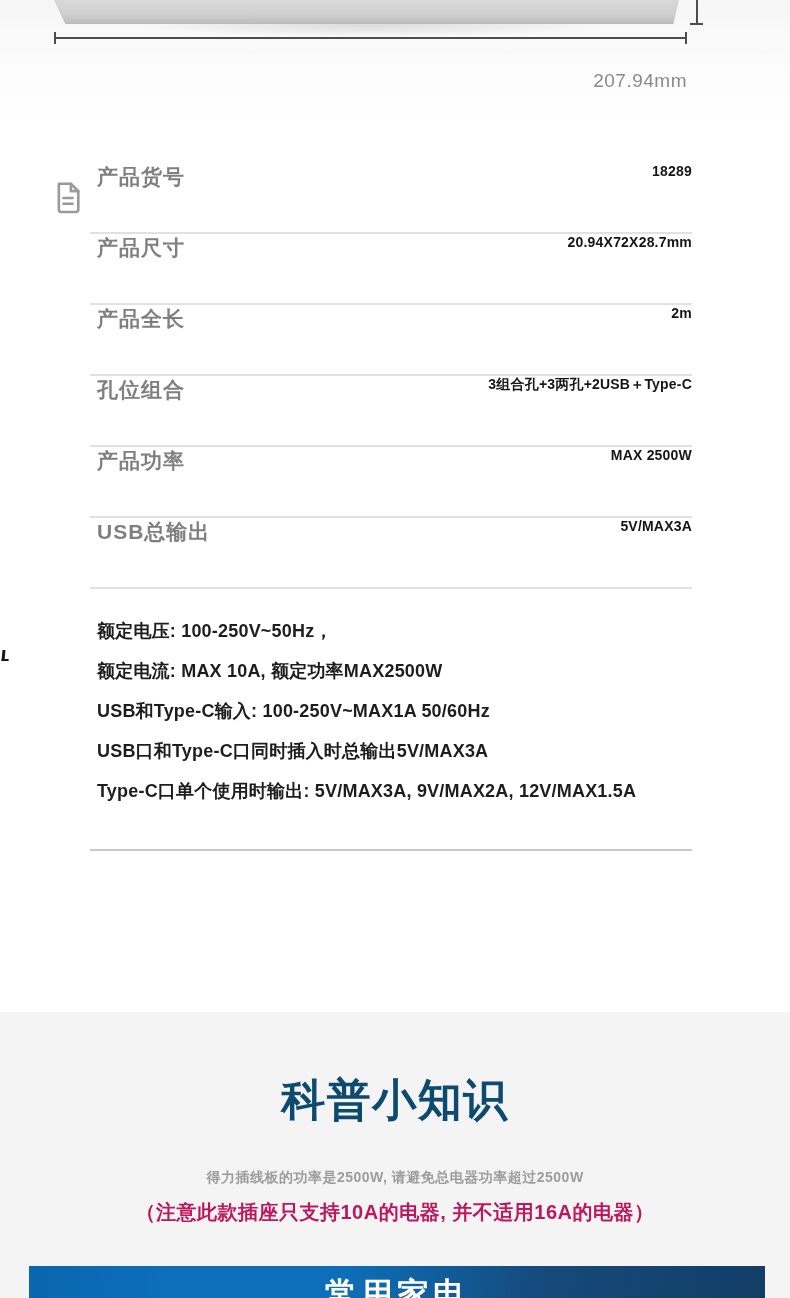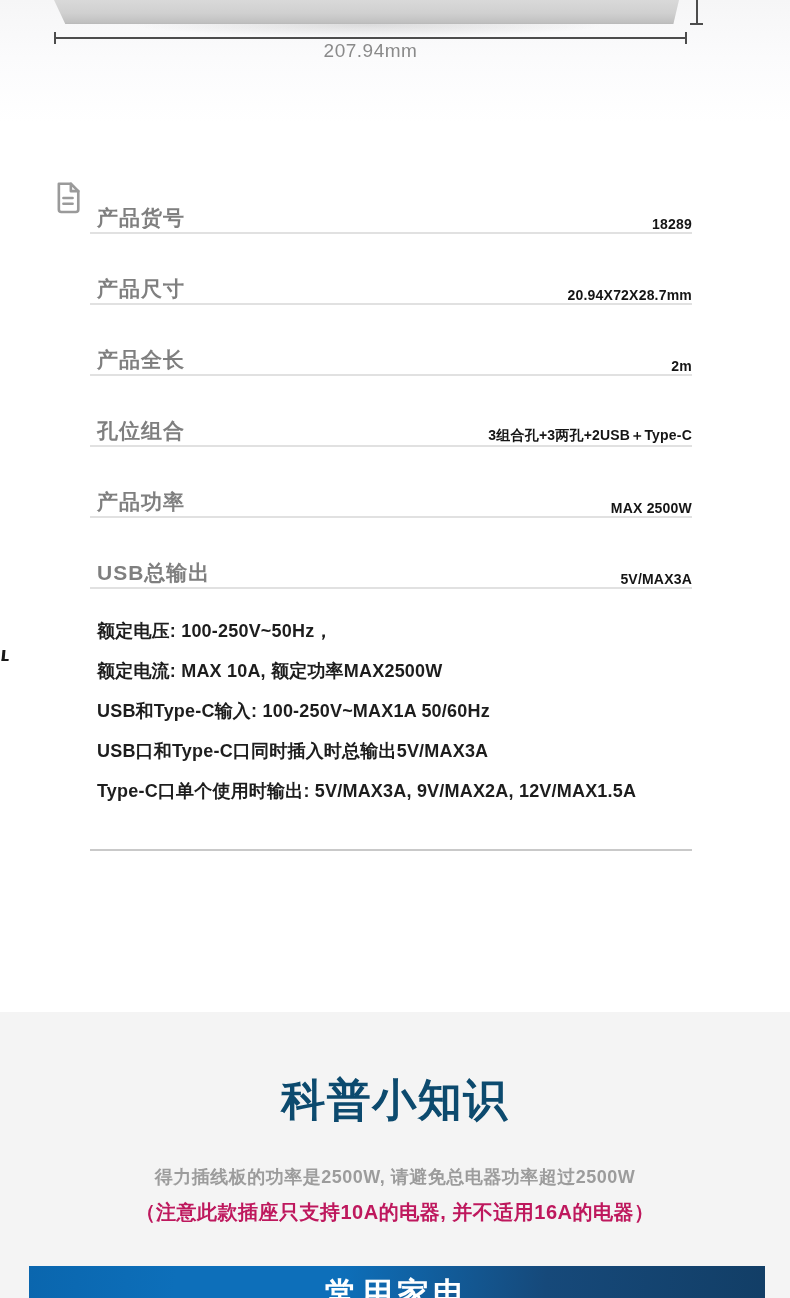--- a/index.html
+++ b/index.html
@@ -14,45 +14,45 @@
           background:radial-gradient(50% 65% at 50% 35%, rgba(110,110,110,.20), rgba(255,255,255,0) 72%); }
   .product-bottom { position:absolute; left:54px; top:0; width:625px; height:24px;
           background:linear-gradient(180deg,#d9d9d9 0%,#d0d0d0 55%,#c1c1c1 92%,#b9b9b9 100%);
           clip-path:polygon(0 0,100% 0,99.1% 100%,1.8% 100%); }
   .dim-h { position:absolute; left:54px; top:32px; width:633px; height:12px;
           border-left:2px solid #4d4d4d; border-right:2px solid #4d4d4d;
           background:linear-gradient(to bottom, rgba(0,0,0,0) 5px, #4d4d4d 5px, #4d4d4d 7px, rgba(0,0,0,0) 7px); }
   .dim-v { position:absolute; left:690px; top:-2px; width:13px; height:27px;
           border-bottom:2px solid #4d4d4d;
           background:linear-gradient(to right, rgba(0,0,0,0) 5.5px, #4d4d4d 5.5px, #4d4d4d 7.5px, rgba(0,0,0,0) 7.5px); }
-  .dim-label { position:absolute; left:54px; top:40px; width:633px; text-align:center;
+  .dim-label { position:absolute; left:54px; top:70px; width:633px; text-align:right;
           font-size:19px; font-weight:500; color:#8a8a8a; letter-spacing:.5px; }
 
   
   .specs { padding:0 98px 0 90px; }
-  .spec-row { position:relative; height:71px; display:flex; align-items:flex-end;
+  .spec-row { position:relative; height:71px; display:flex; align-items:flex-start;
           justify-content:space-between; border-bottom:2px solid #e1e1e1; }
   .spec-row .label { padding-left:7px; font-size:21px; font-weight:700; color:#7f7f7f; letter-spacing:1px; }
   .spec-row .value { font-size:14px; font-weight:700; color:#151515; letter-spacing:.2px; }
   .doc-icon { position:absolute; left:-36px; top:50%; transform:translateY(-50%); width:28px; height:32px; }
 
   
   .notes { padding:22px 0 0 7px; }
   .notes p { font-size:18px; line-height:40px; font-weight:600; color:#1d1d1d; letter-spacing:.2px; }
   .notes-divider { margin-top:38px; border-top:2px solid #c9c9c9; }
 
   .smudge { position:absolute; left:2px; top:650px; width:7px; height:11px;
           border-left:3px solid #1a1a1a; border-bottom:2px solid #1a1a1a; transform:skewX(-5deg); }
 
   
   .knowledge { position:absolute; left:0; right:0; top:1012px; bottom:0;
           background:#f4f4f4; text-align:center; overflow:hidden; }
   .k-title { margin-top:62px; font-size:44px; line-height:52px; font-weight:800;
           color:#0c4a6e; letter-spacing:1.5px; }
-  .k-gray { margin-top:36px; font-size:18px; line-height:30px; font-weight:600;
+  .k-gray { margin-top:36px; font-size:14px; line-height:30px; font-weight:600;
           color:#9c9c9c; letter-spacing:.5px; }
   .k-red { margin-top:6px; font-size:20px; line-height:28px; font-weight:700;
           color:#be185d; letter-spacing:.5px; }
   .banner { position:absolute; left:29px; width:736px; top:254px; height:60px;
           background:linear-gradient(95deg,#0a66ae 0%,#0d6fba 20%,#0d6fba 42%,#16497a 70%,#123e66 100%); }
   .banner span { display:block; padding-top:7px; font-size:32px; font-weight:700;
           color:#ffffff; letter-spacing:4px; }
 </style>
 </head>
 <body>

